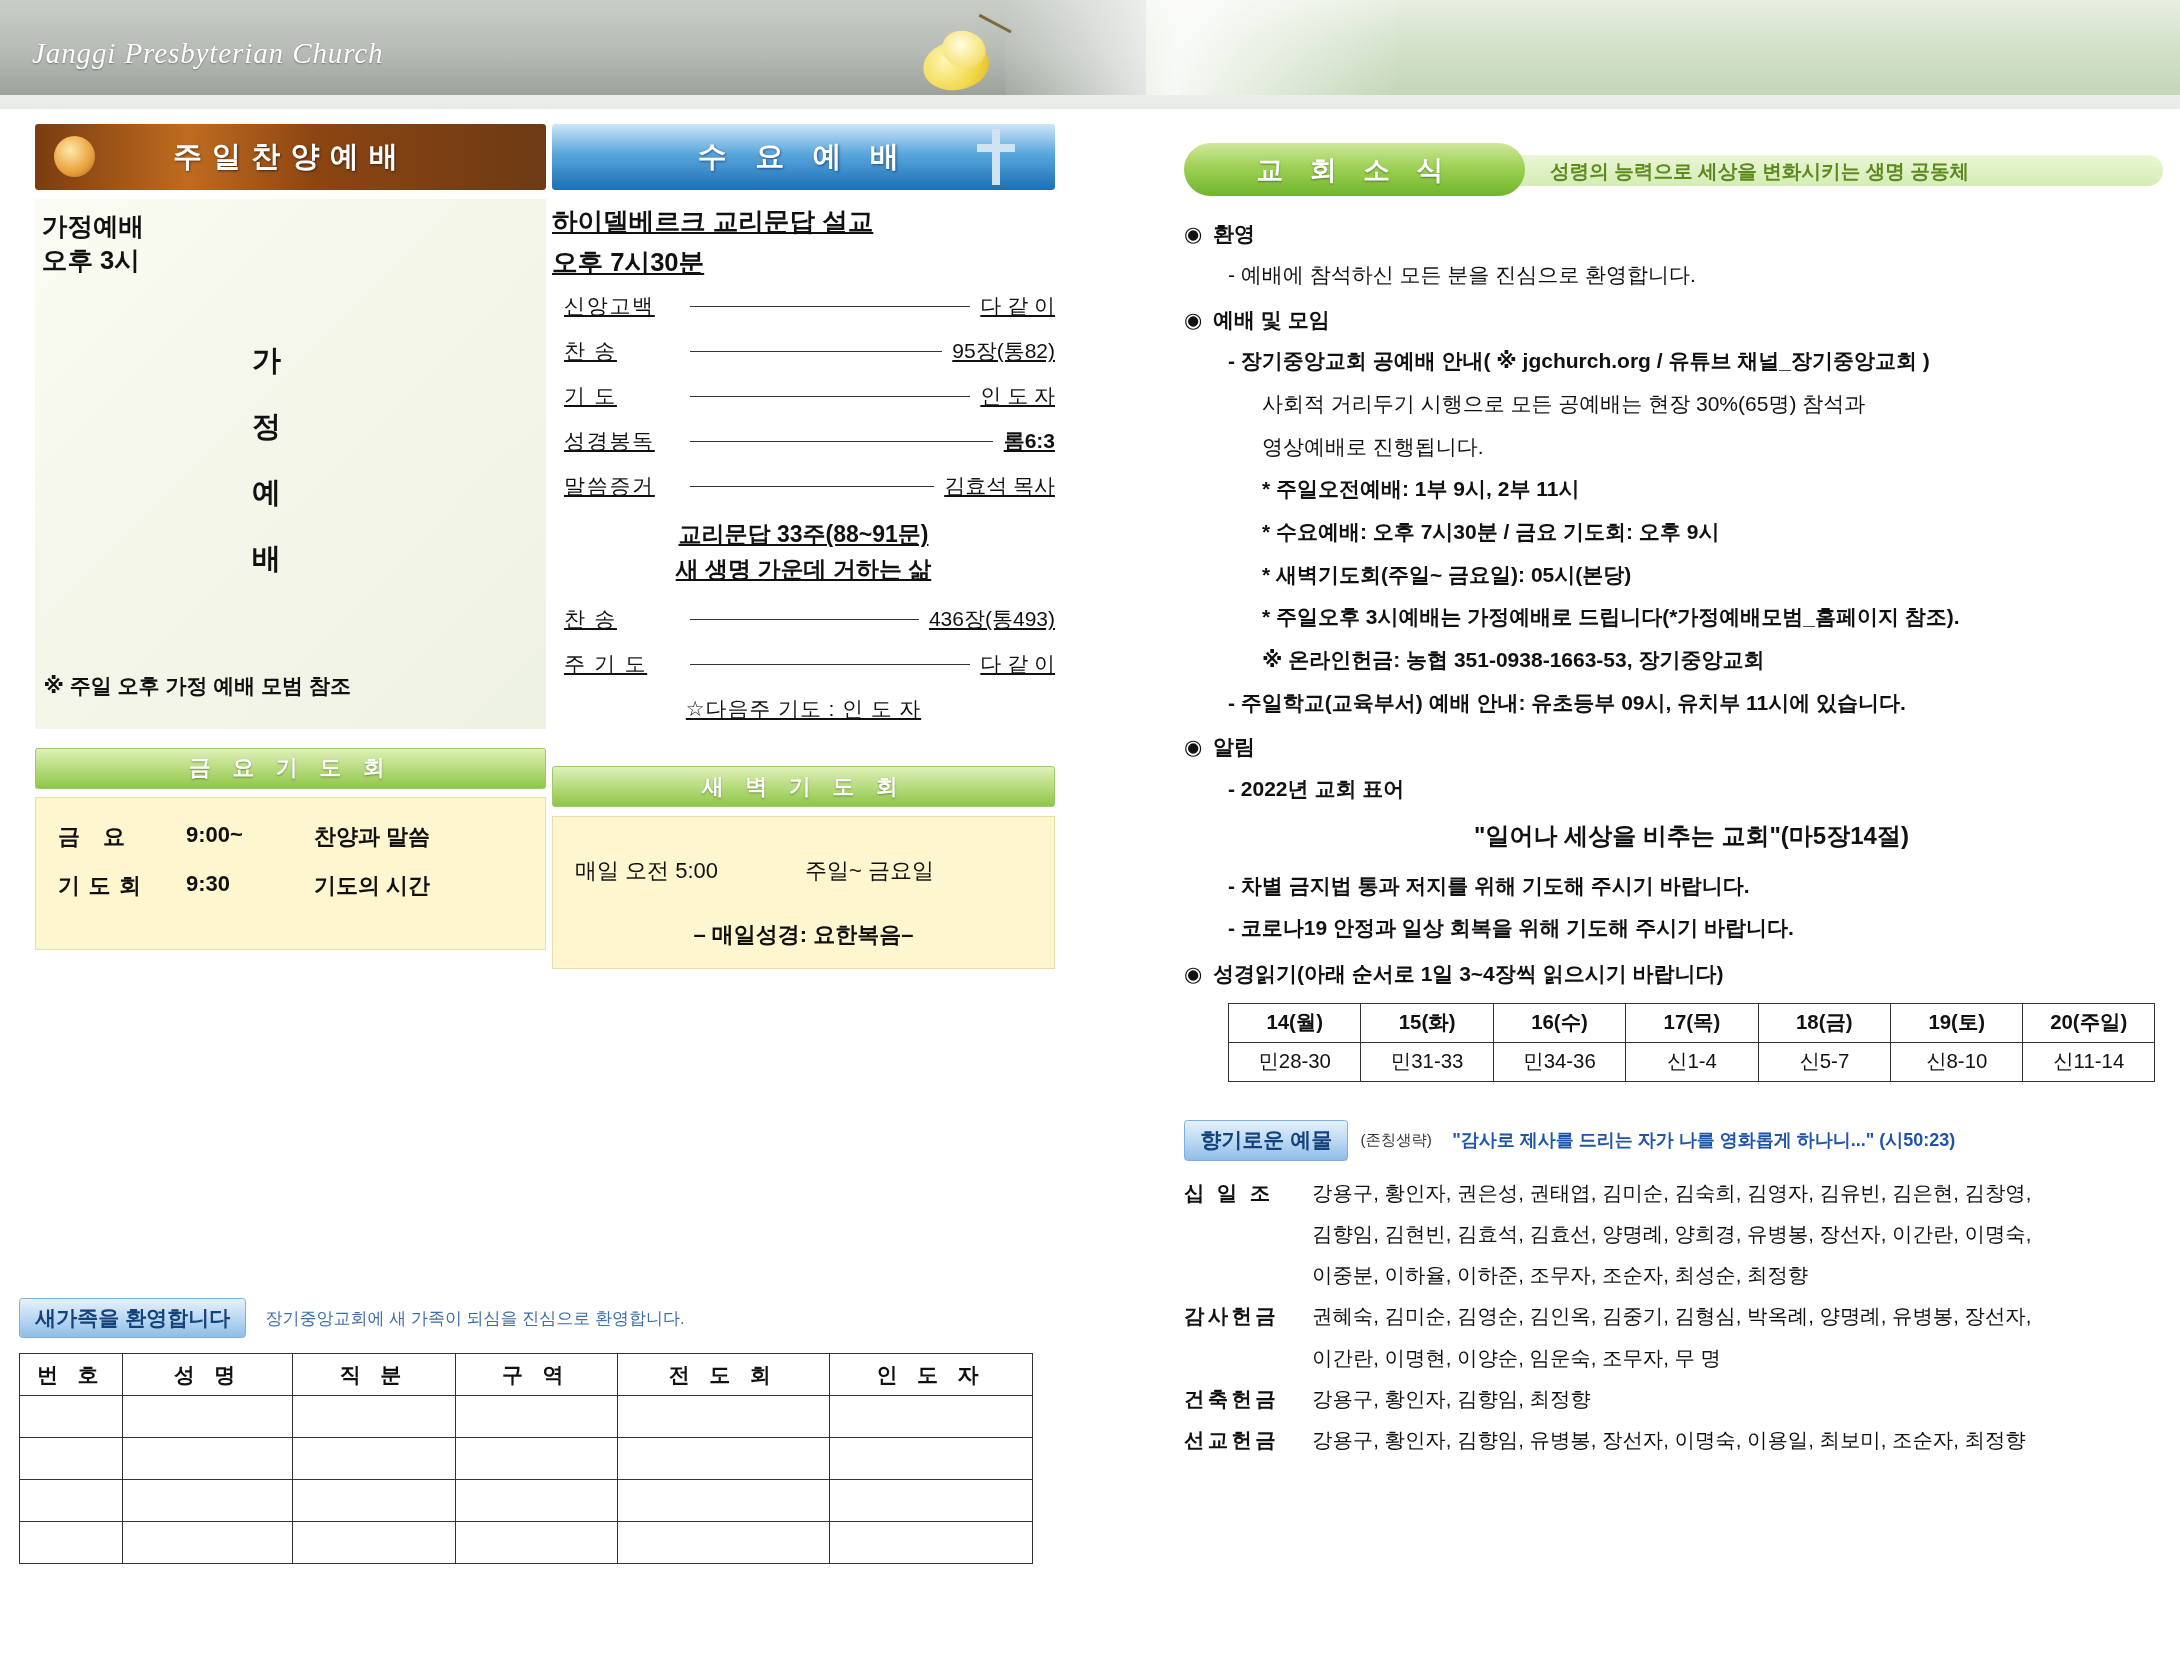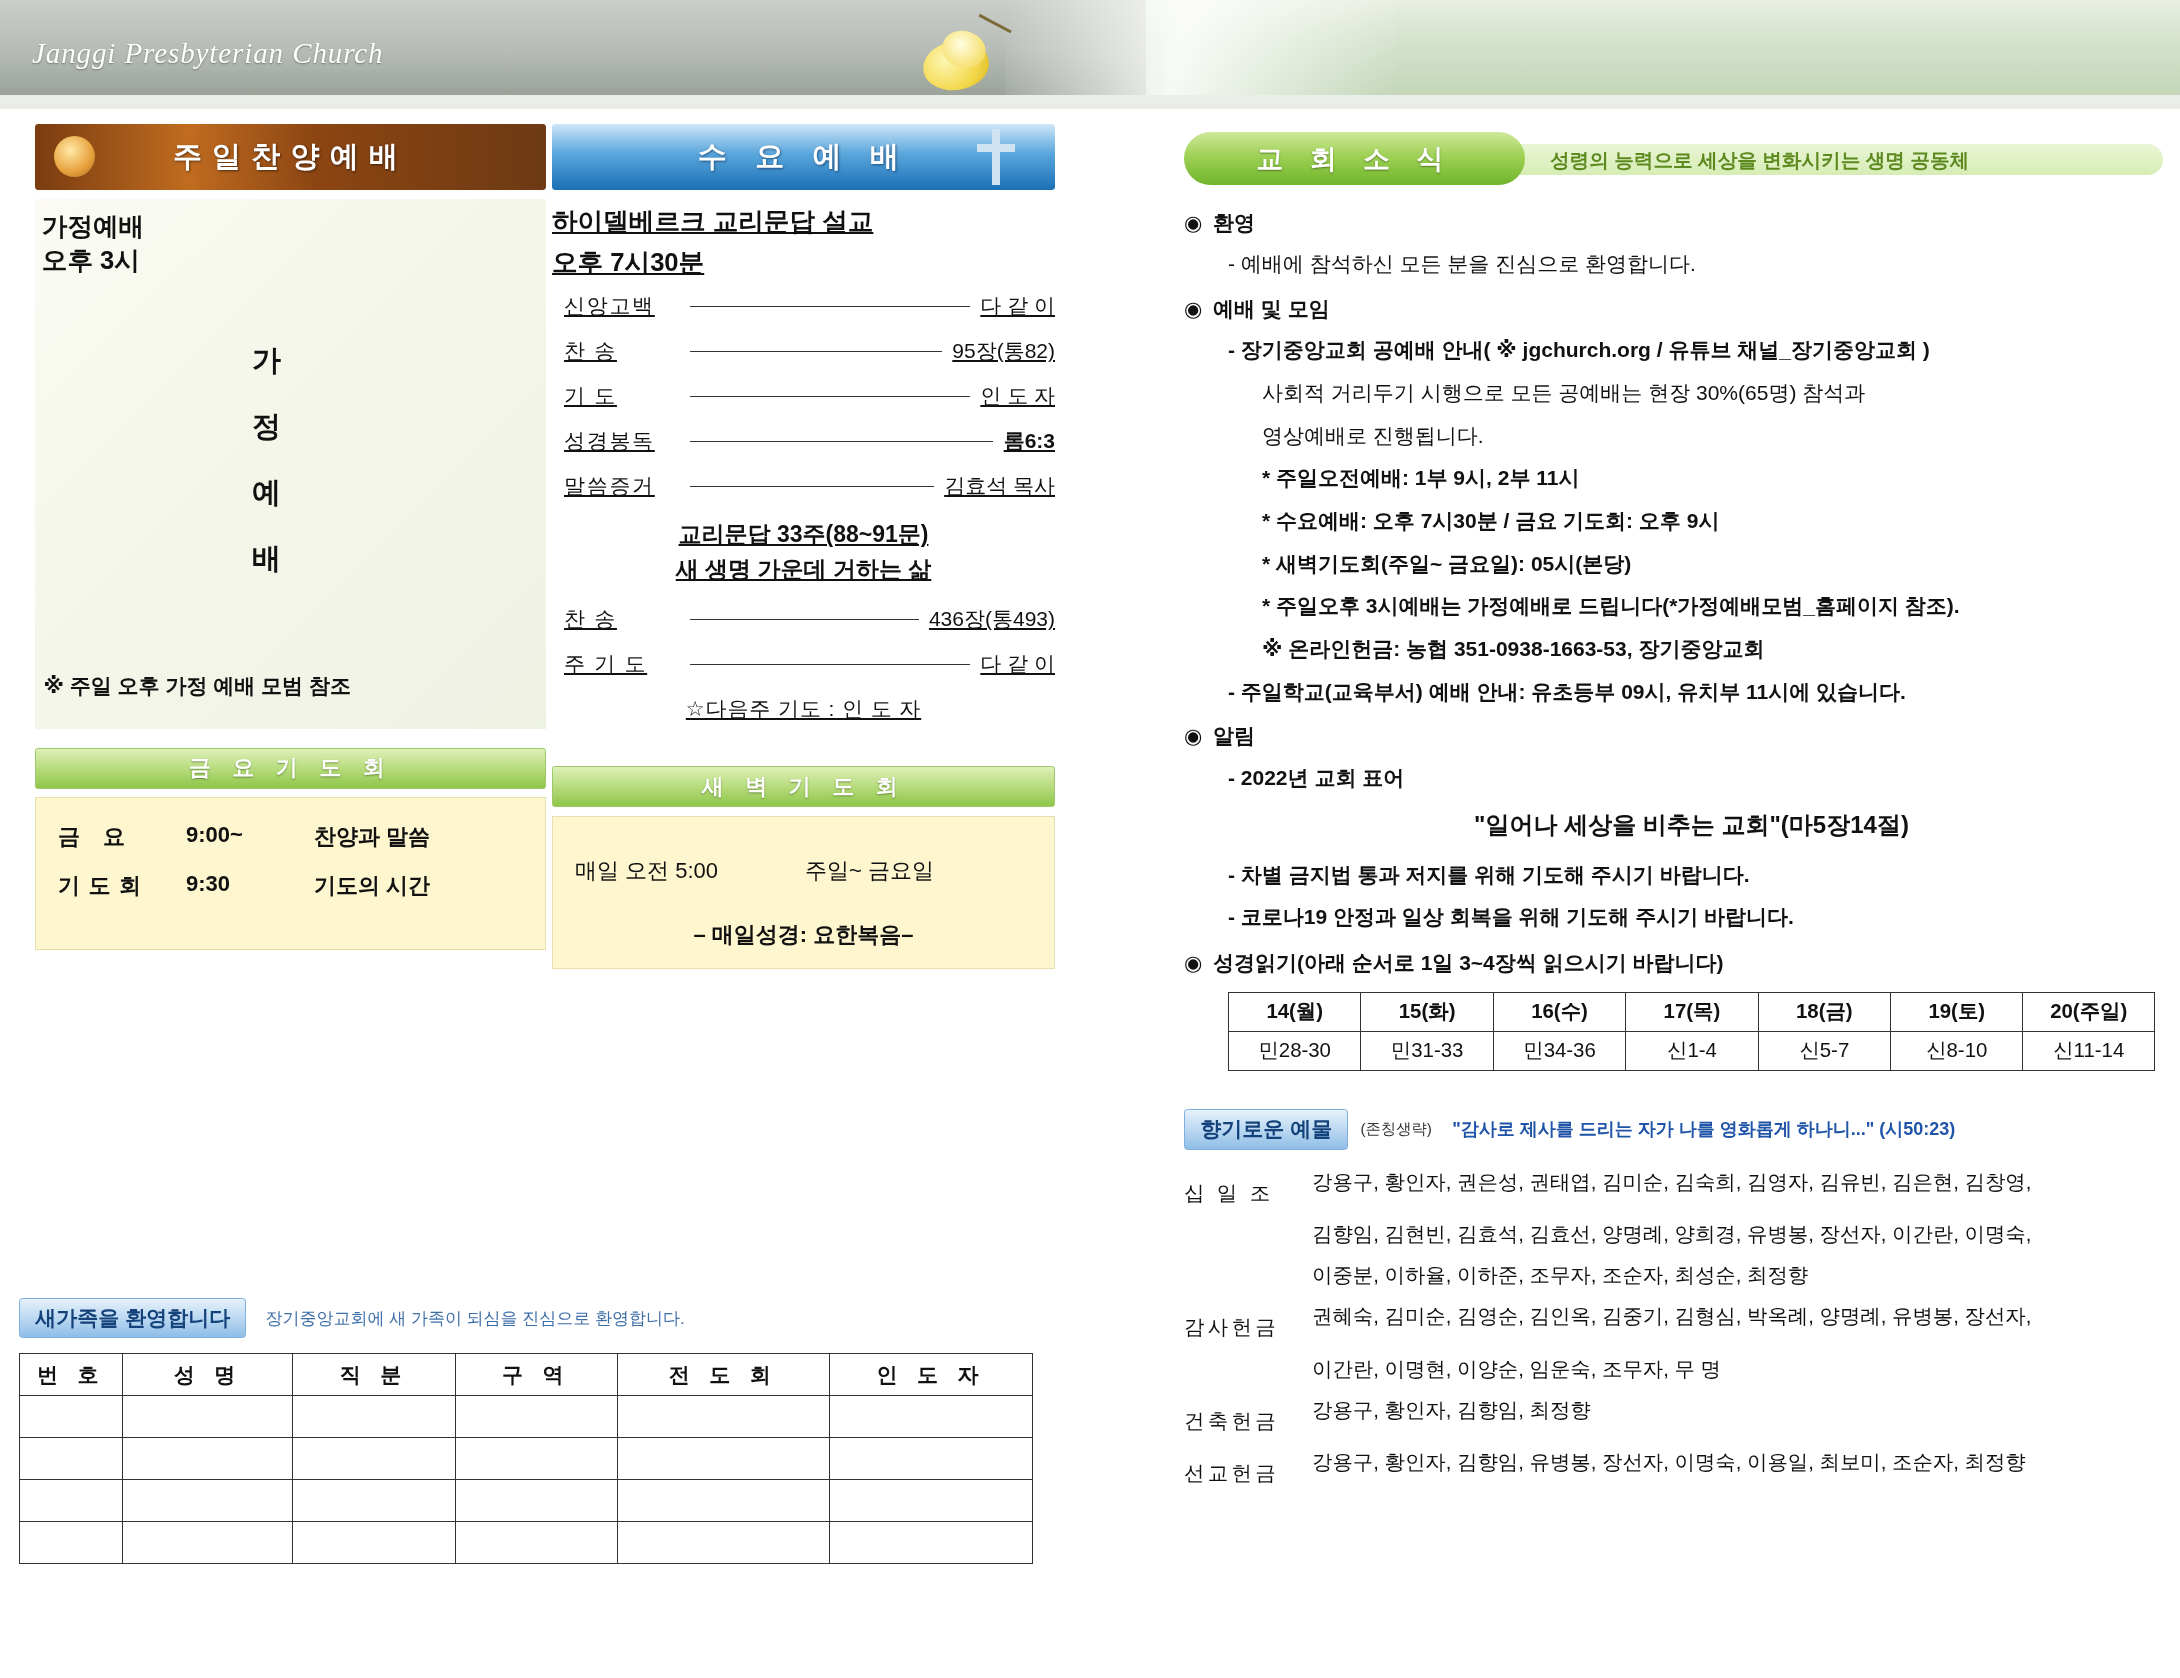--- a/index.html
+++ b/index.html
@@ -49,21 +49,21 @@
     background:radial-gradient(circle at 40% 40%,#fffde0,#f6e071 70%,#e0c534);
     transform:rotate(18deg);
   }
   .rose .stem{
     position:absolute;left:61px;top:3.4px;width:36px;height:3.4px;background:#7d6a3a;transform:rotate(28deg);
   }
   .bold{font-weight:bold;}
 
   .col-left{position:absolute;left:19px;top:124px;width:511px;padding-left:16px;}
   .col-mid{position:absolute;left:552px;top:124px;width:503px;}
-  .col-right{position:absolute;left:1184px;top:132px;width:971px;}
+  .col-right{position:absolute;left:1184px;top:143px;width:971px;}
 
   
   .hdr{
     position:relative;height:66px;border-radius:3.4px;overflow:hidden;
     display:flex;align-items:center;justify-content:center;
   }
   .hdr-sun{
     background:linear-gradient(to right,#7a3c10 0%,#c06c20 30%,#8c4512 55%,#6d3a14 100%);
   }
   .hdr-sun .circ{
@@ -167,21 +167,21 @@
 
   table.bible{border-collapse:collapse;margin-left:44px;margin-top:12px;}
   table.bible td{border:1.7px solid #333;width:141px;height:36px;text-align:center;font-size:20.4px;}
   table.bible tr:first-child td{font-weight:bold;}
 
   .offer-hdr{position:relative;margin-top:39px;height:39px;display:flex;align-items:center;}
   .offer-note{margin-left:12px;font-size:15.3px;color:#333;}
   .offer-verse{margin-left:20.4px;font-size:18px;color:#1f54a8;font-weight:bold;}
   .offer-body{margin-top:17px;font-size:20.4px;line-height:1.6;}
   .offer-row{display:flex;margin-bottom:8.5px;}
-  .offer-row .k{width:128px;font-weight:normal;letter-spacing:3.4px;flex:none;margin-top:11px;}
+  .offer-row .k{width:128px;font-weight:bold;letter-spacing:3.4px;flex:none;}
   .offer-row .v{flex:1;}
 </style>
 </head>
 <body>
 
 <div class="topbar">
   <div class="topbar-grey"></div>
   <div class="topbar-green"></div>
   <div class="topbar-sheen"></div>
   <div class="brand">Janggi Presbyterian Church</div>

